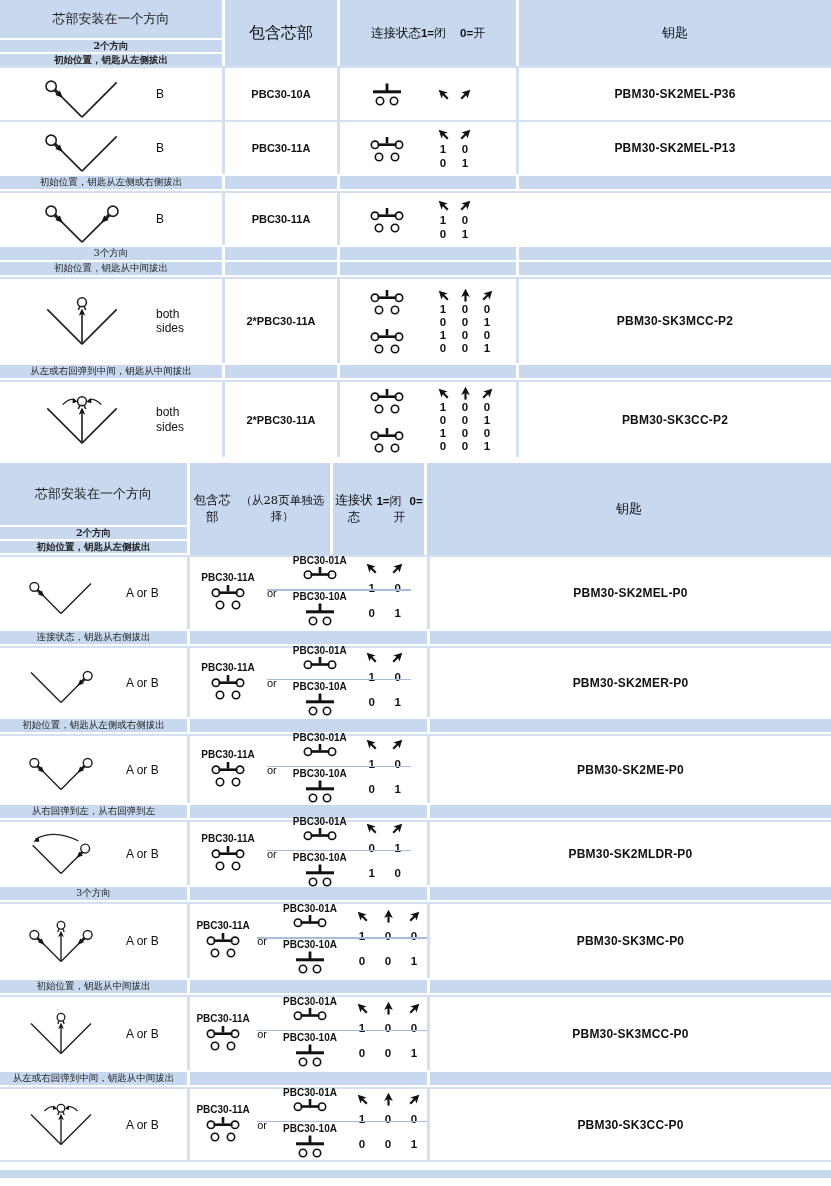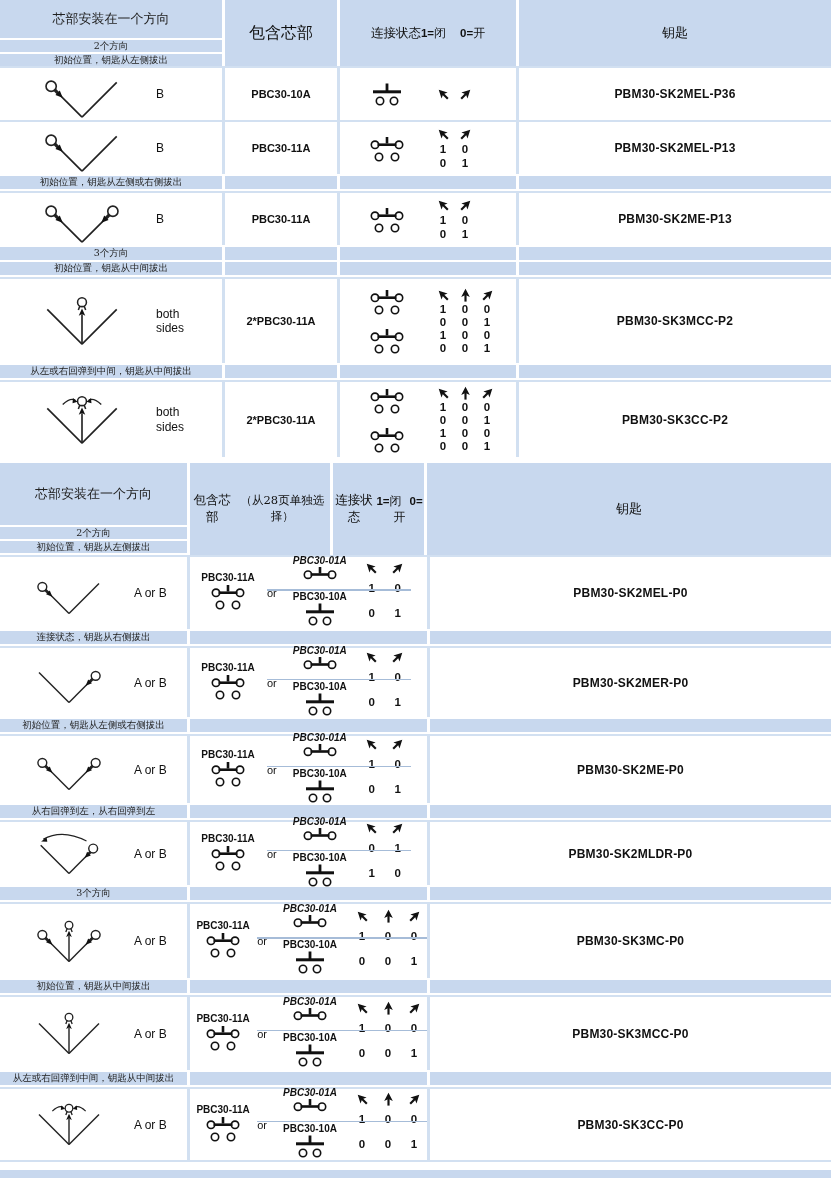--- a/index.html
+++ b/index.html
@@ -6,21 +6,21 @@
   .page{position:relative;width:831px;height:1186px;background:#fff;overflow:hidden;
         font-family:"Liberation Sans","DejaVu Sans",sans-serif;color:#111;}
   .cn{font-family:"DejaVu Serif","Liberation Serif",serif;}
   *{box-sizing:border-box;}
 
   
   .hwrap{display:flex;gap:3px;background:#fff;}
   .hcell{background:var(--blue);display:flex;align-items:center;justify-content:center;text-align:center;}
   .hcol1{display:flex;flex-direction:column;gap:2px;}
   .htitle{font-size:13px;color:#222;}
-  .hstrip{font-size:9.5px;color:#222;}
+  .hstrip{font-size:9.5px;color:#222;font-weight:bold;}
   .hc4{flex:1;font-size:13px;}
   .hstack{flex-direction:row;line-height:1.35;font-size:12.5px;}
   .lg{font-size:12px;}
   .lg b{font-family:"Liberation Sans",sans-serif;font-size:11.5px;}
   .lg .sp{display:inline-block;width:14px;}
 
   
   .t1 .hcol1{width:222px;}
   .t1 .htitle{height:38px;}
   .t1 .hstrip{height:12px;}
@@ -40,21 +40,21 @@
   .t1 .ss1{width:222px;} .t1 .ss2{width:112px;} .t1 .ss3{width:176px;} .ss4{flex:1;}
   .t2 .ss1{width:187px;} .t2 .ss2{width:237px;}
 
   
   .drow{display:flex;border-top:2px solid var(--line);background:#fff;}
   .drow>div{background:#fff;}
   .dcell{border-left:3px solid var(--line);}
   .t1 .dc1{width:222px;} .t1 .dc2{width:115px;} .t1 .dc3{width:179px;} .dc4{flex:1;}
   .t2 .dc1{width:187px;} .t2 .dc23{width:240px;}
   .dc1{display:flex;align-items:center;padding-left:18px;}
-  .t2 .dc1{padding-left:14px;}
+  .t2 .dc1{padding-left:6px;}
   .dlabel{font-size:12px;margin-left:10px;}
   .dlabel.wrap{width:46px;font-size:12px;line-height:1.2;}
   .dc2{display:flex;align-items:center;justify-content:center;}
   .core{font-weight:bold;font-size:11px;}
   .keycell{display:flex;align-items:center;justify-content:center;}
   .keytxt{font-weight:bold;font-size:12px;letter-spacing:.2px;}
 
   
   .dc3{display:flex;align-items:center;padding-left:16px;}
   .symcol{width:62px;display:flex;flex-direction:column;align-items:center;gap:12px;}
@@ -67,21 +67,21 @@
   .t1 .mtx.big .nrow{height:13px;line-height:13px;font-size:11px;}
 
   
   .c2m{display:flex;align-items:center;padding-left:5px;gap:5px;}
   .grp1{display:flex;flex-direction:column;align-items:center;width:66px;}
   .corelabel{font-weight:bold;font-size:10px;white-space:nowrap;}
   .orlbl{font-size:11px;margin:0 1px;}
   .orblock{position:relative;display:flex;align-items:center;}
   .grp2{display:flex;flex-direction:column;align-items:center;width:74px;}
   .grp2a,.grp2b{display:flex;flex-direction:column;align-items:center;}
-  .grp2a{margin-bottom:6px;font-style:italic;}
+  .grp2a{margin-bottom:6px;}
   .hdiv{position:absolute;left:-16px;right:0;top:50%;margin-top:-4px;height:1.5px;background:#a6bcd8;}
   .t2 .acell,.t2 .ncell{width:26px;}
   .t2 .nrow{height:25px;line-height:25px;font-size:12px;}
   .t2 .mtx{margin-left:2px;}
 
   .gapv{height:6px;background:#fff;}
   .botband{height:8px;background:var(--blue);margin-top:3px;}
   .endrow{border-top:2px solid var(--line);height:7px;}
 </style>
 </head>
@@ -265,23 +265,20 @@
               </div>
               <div class="nrow">
                 <span class="ncell">1</span>
                 <span class="ncell">0</span>
               </div>
               <div class="nrow">
                 <span class="ncell">0</span>
                 <span class="ncell">1</span>
               </div>
             </div>
-          </div>
-          <div class="dcell dc4 keycell">
-            <span class="keytxt">PBM30-SK2ME-P13</span>
           </div>
         </div>
         <div class="srow">
           <div class="ss1 cn">3个方向</div>
           <div class="ss2"></div>
           <div class="ss3"></div>
           <div class="ss4"></div>
         </div>
         <div class="srow">
           <div class="ss1 cn">初始位置，钥匙从中间拔出</div>

